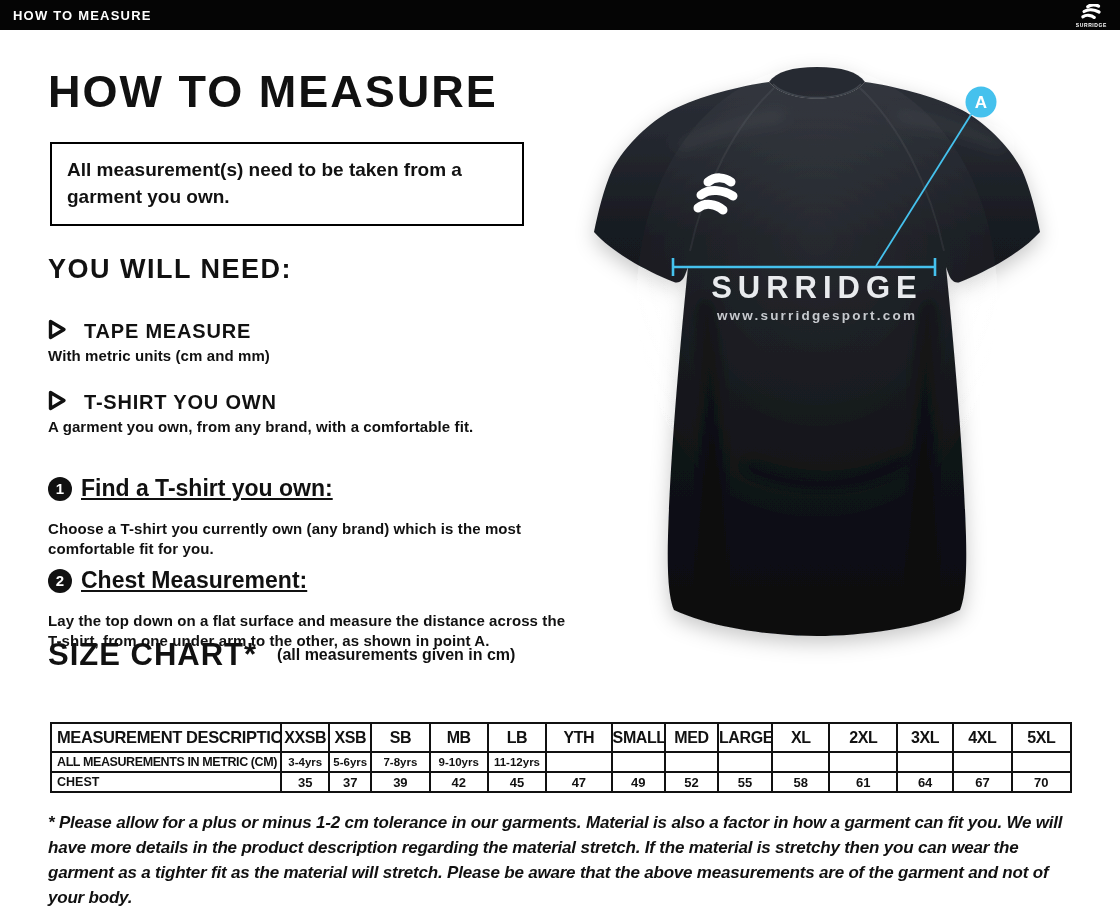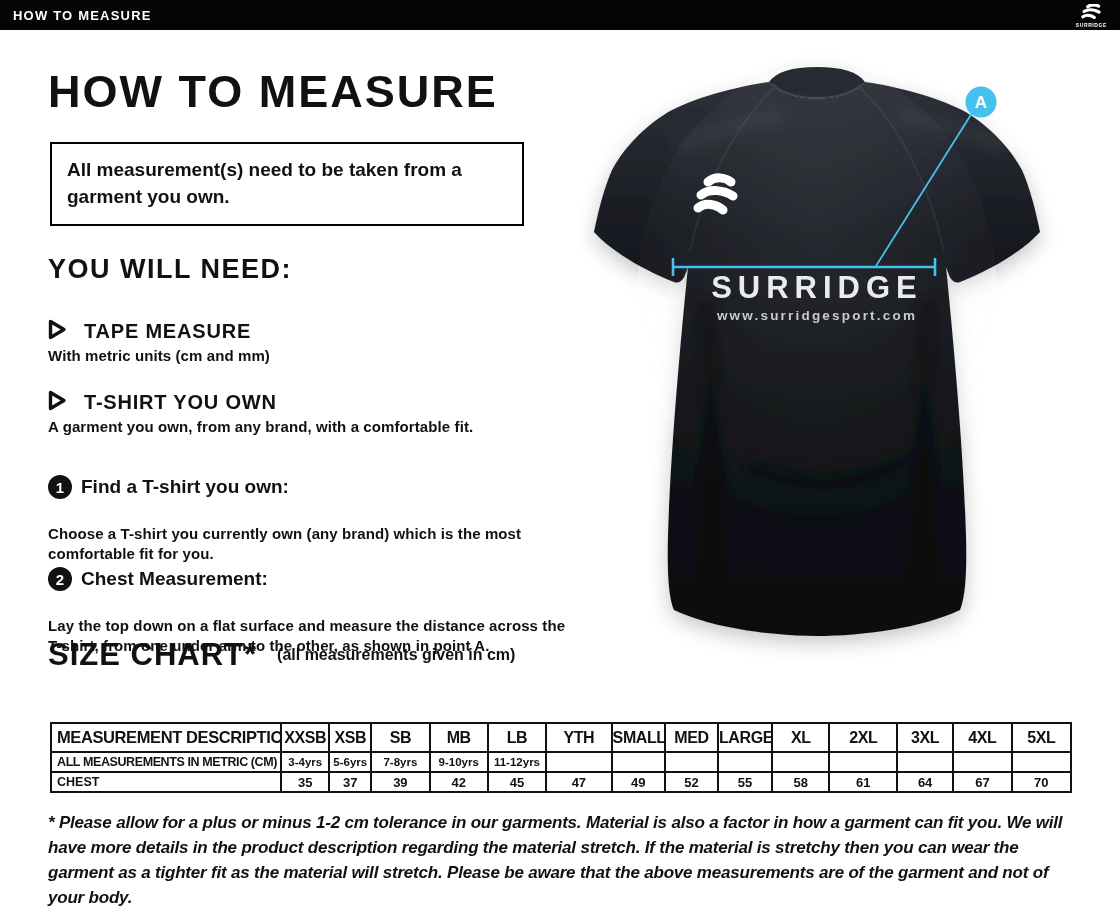--- a/index.html
+++ b/index.html
@@ -22,22 +22,22 @@
 
   .need-item { position:absolute; left:48px; }
   .need-head { display:flex; align-items:center; gap:17px; }
   .need-head .ttl { font-size:20px; font-weight:700; letter-spacing:0.8px; }
   .need-desc { font-size:15px; font-weight:700; margin-top:3px; letter-spacing:0.1px; }
 
   .step { position:absolute; left:48px; }
   .step-head { display:flex; align-items:center; gap:9px; }
   .step-num { width:24px; height:24px; border-radius:50%; background:#111; color:#fff;
               font-size:15px; font-weight:700; display:flex; align-items:center; justify-content:center; }
-  .step-ttl { font-size:19px; font-weight:700; }
-  .step-desc { font-size:15px; font-weight:700; margin-top:25px; width:525px; line-height:1.35; letter-spacing:0.1px; }
+  .step-ttl { font-size:23px; font-weight:700;text-decoration:underline; }
+  .step-desc { font-size:15px; font-weight:700; margin-top:17px; width:525px; line-height:1.35; letter-spacing:0.1px; }
 
   .sc-head { position:absolute; left:48px; top:637px; display:flex; align-items:center; gap:20px; }
   .sc-title { font-size:31px; font-weight:700; letter-spacing:1px; }
   .sc-sub { font-size:16px; font-weight:700; }
 
   
   table.size { position:absolute; left:50px; top:722px; width:1022px; border-collapse:collapse;
                table-layout:fixed; }
   table.size td, table.size th { border:2px solid #111; text-align:center; vertical-align:middle;
                overflow:hidden; white-space:nowrap; }

